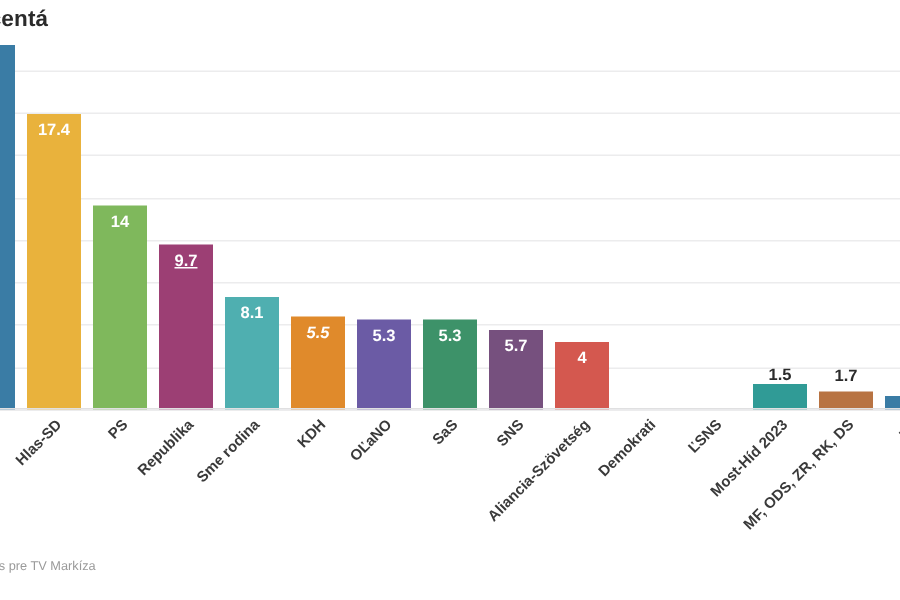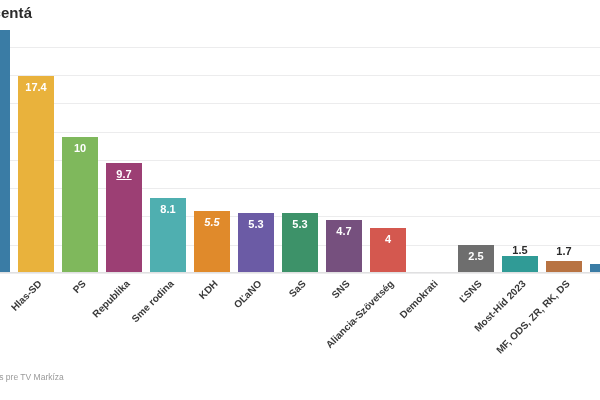--- a/index.html
+++ b/index.html
@@ -81,21 +81,21 @@
     <div class="bars" id="bars">
         <div class="bar-group" style="left: -26px; width: 36px; height: 243px;">
           <div class="bar" style="height: 243px; background: rgb(58, 124, 165);"></div>
         </div>
         <div class="bar-group" style="left: 18px; width: 36px; height: 243px;">
           <div class="bar" style="height: 196.66px; background: rgb(233, 178, 60);"></div>
           <div class="bar-value inside" style="bottom: 179.66px;">17.4</div>
         </div>
         <div class="bar-group" style="left: 62px; width: 36px; height: 243px;">
           <div class="bar" style="height: 135.628px; background: rgb(127, 184, 92);"></div>
-          <div class="bar-value inside" style="bottom: 118.628px;">10</div>
+          <div class="bar-value inside" style="bottom: 118.628px;">14</div>
         </div>
         <div class="bar-group" style="left: 106px; width: 36px; height: 243px;">
           <div class="bar" style="height: 109.633px; background: rgb(156, 63, 116);"></div>
           <div class="bar-value inside" style="bottom: 92.6326px; text-decoration: underline;">9.7</div>
         </div>
         <div class="bar-group" style="left: 150px; width: 36px; height: 243px;">
           <div class="bar" style="height: 74.5953px; background: rgb(79, 175, 176);"></div>
           <div class="bar-value inside" style="bottom: 57.5953px;">8.1</div>
         </div>
         <div class="bar-group" style="left: 194px; width: 36px; height: 243px; font-style: italic;">
@@ -105,29 +105,25 @@
         <div class="bar-group" style="left: 238px; width: 36px; height: 243px;">
           <div class="bar" style="height: 59.9023px; background: rgb(107, 91, 165);"></div>
           <div class="bar-value inside" style="bottom: 42.9023px;">5.3</div>
         </div>
         <div class="bar-group" style="left: 282px; width: 36px; height: 243px;">
           <div class="bar" style="height: 59.9023px; background: rgb(61, 146, 105);"></div>
           <div class="bar-value inside" style="bottom: 42.9023px;">5.3</div>
         </div>
         <div class="bar-group" style="left: 326px; width: 36px; height: 243px;">
           <div class="bar" style="height: 53.1209px; background: rgb(118, 80, 126);"></div>
-          <div class="bar-value inside" style="bottom: 36.1209px;">4.7</div>
+          <div class="bar-value inside" style="bottom: 36.1209px;">5.7</div>
         </div>
         <div class="bar-group" style="left: 370px; width: 36px; height: 243px;">
           <div class="bar" style="height: 45.2093px; background: rgb(212, 88, 79);"></div>
           <div class="bar-value inside" style="bottom: 28.2093px;">4</div>
-        </div>
-        <div class="bar-group" style="left: 458px; width: 36px; height: 243px;">
-          <div class="bar" style="height: 28.2558px; background: rgb(110, 110, 110);"></div>
-          <div class="bar-value inside" style="bottom: 11.2558px;">2.5</div>
         </div>
         <div class="bar-group" style="left: 502px; width: 36px; height: 243px;">
           <div class="bar" style="height: 16.9535px; background: rgb(48, 155, 150);"></div>
           <div class="bar-value outside" style="bottom: 17px;">1.5</div>
         </div>
         <div class="bar-group" style="left: 546px; width: 36px; height: 243px;">
           <div class="bar" style="height: 12.4326px; background: rgb(184, 115, 66);"></div>
           <div class="bar-value outside" style="bottom: 16.4326px;">1.7</div>
         </div>
         <div class="bar-group" style="left: 590px; width: 36px; height: 243px;">

